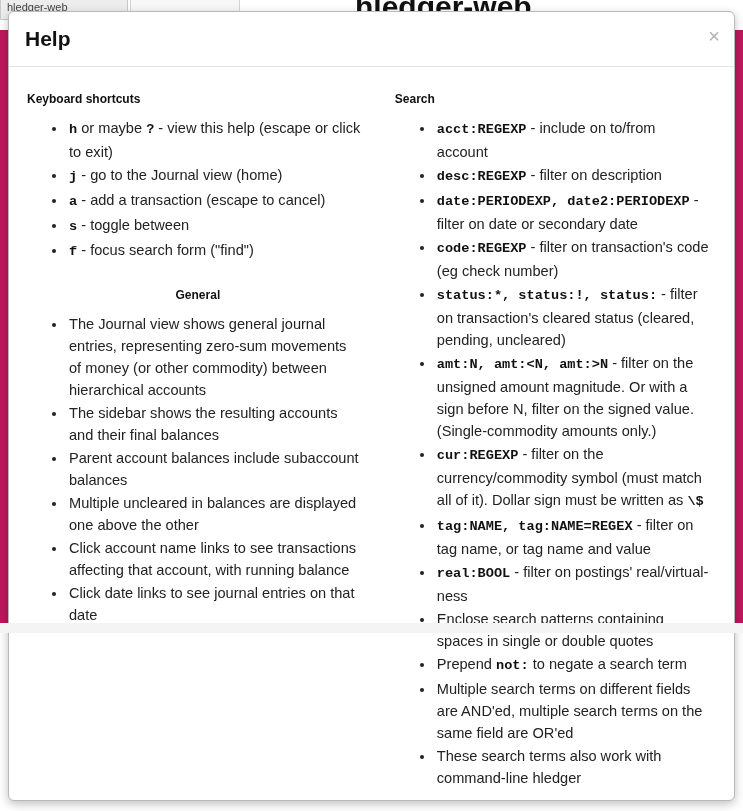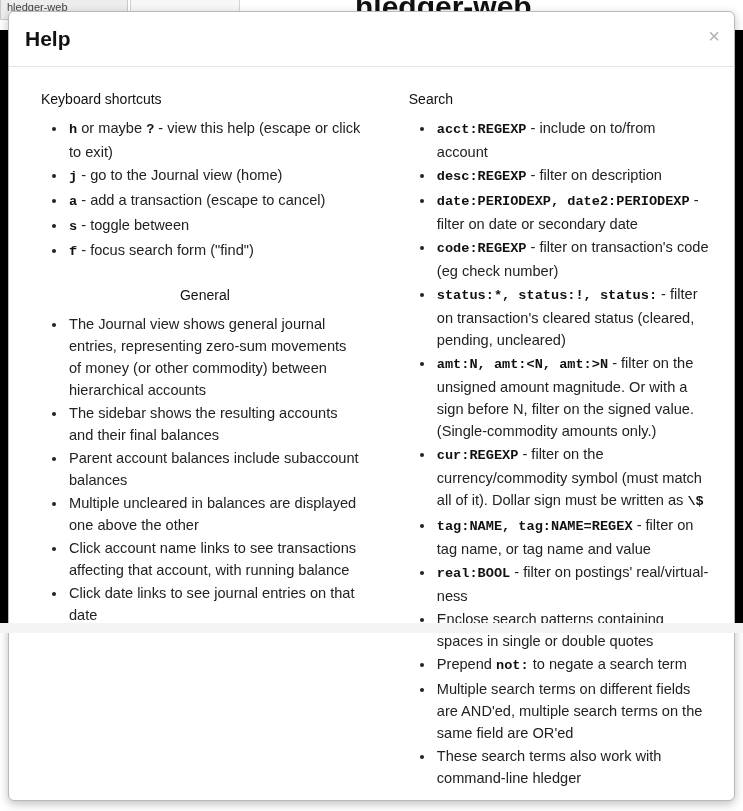--- a/index.html
+++ b/index.html
@@ -9,21 +9,21 @@
     width: 743px;
     height: 811px;
     overflow: hidden;
     font-family: "Liberation Sans", sans-serif;
     background: #ffffff;
   }
   #page {
     position: relative;
     width: 743px;
     height: 633px;
-    background: #000000;
+    background: #be185d;
   }
   
   .bg-page {
     position: absolute;
     top: 0; left: 0;
     width: 743px;
     height: 30px;
     background: #ffffff;
     overflow: hidden;
   }
@@ -104,24 +104,24 @@
     height: 733px;
     overflow: hidden;
   }
   .cols {
     display: flex;
     gap: 24px;
   }
   .col-left { width: 352px; }
   .col-right { width: 333px; }
   h3.section {
-    font-size: 14px;
-    font-weight: normal;
-    color: #111;
-    margin: 0 0 8px 16px;
+    font-size: 12px;
+    font-weight: bold;
+    color: #111;
+    margin: 0 0 8px 2px;
     line-height: 20px;
   }
   h3.section.second { margin-top: 22px; text-align: center; }
   ul.help-list {
     margin: 8px;
     padding-left: 34px;
     list-style: disc;
   }
   ul.help-list li {
     font-size: 14.6px;

